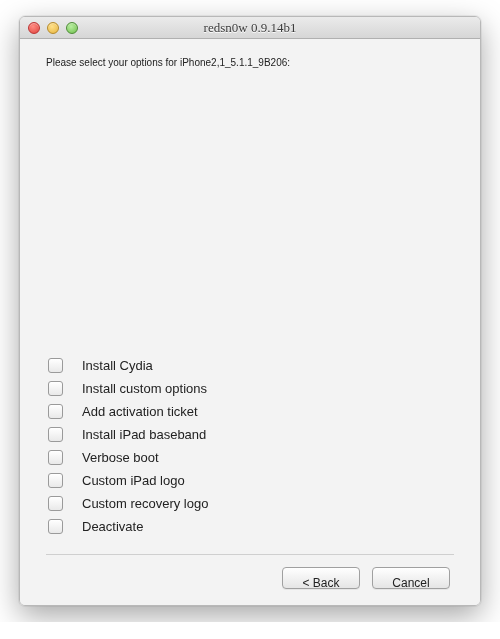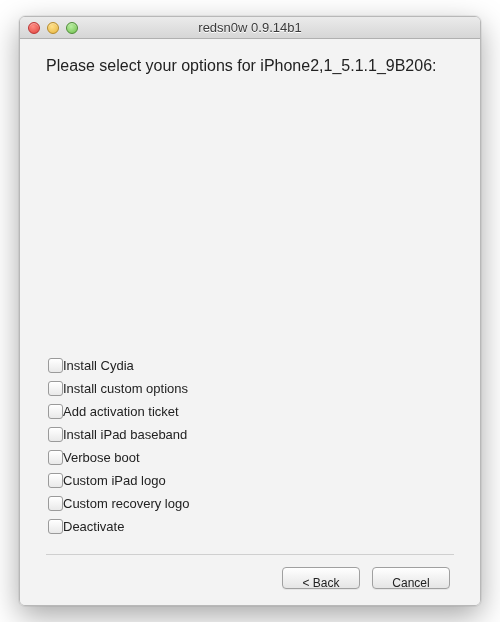--- a/index.html
+++ b/index.html
@@ -21,20 +21,21 @@
       overflow: hidden;
     }
     .titlebar {
       height: 22px;
       background: linear-gradient(#ebebeb, #d6d6d6);
       border-bottom: 1px solid #b0b0b0;
       display: flex;
       align-items: center;
       padding: 0 8px;
       position: relative;
+      font-family: Liberation Serif, serif;
     }
     .traffic-lights {
       display: flex;
       gap: 7px;
       align-items: center;
     }
     .light {
       width: 12px; height: 12px;
       border-radius: 50%;
       border: 0.5px solid rgba(0,0,0,0.2);
@@ -54,35 +55,35 @@
     }
     .content {
       padding: 18px 26px 16px 26px;
       background: #f3f3f3;
       height: 566px;
       display: flex;
       flex-direction: column;
     }
     .prompt {
       color: #222;
-      font-size: 16px;
+      font-size: 10px;
       margin-bottom: 2px;
     }
     .spacer { flex: 1; }
     .options {
       display: flex;
       flex-direction: column;
       gap: 8px;
       padding-left: 2px;
       margin-bottom: 18px;
     }
     .opt {
       display: flex;
       align-items: center;
-      gap: 0;
+      gap: 19px;
       cursor: default;
     }
     .cb {
       width: 15px; height: 15px;
       border: 1px solid #9a9a9a;
       border-radius: 3px;
       background: linear-gradient(#ffffff, #e9e9e9);
       box-shadow: inset 0 1px 0 #fff;
       display: inline-flex;
       align-items: center;

